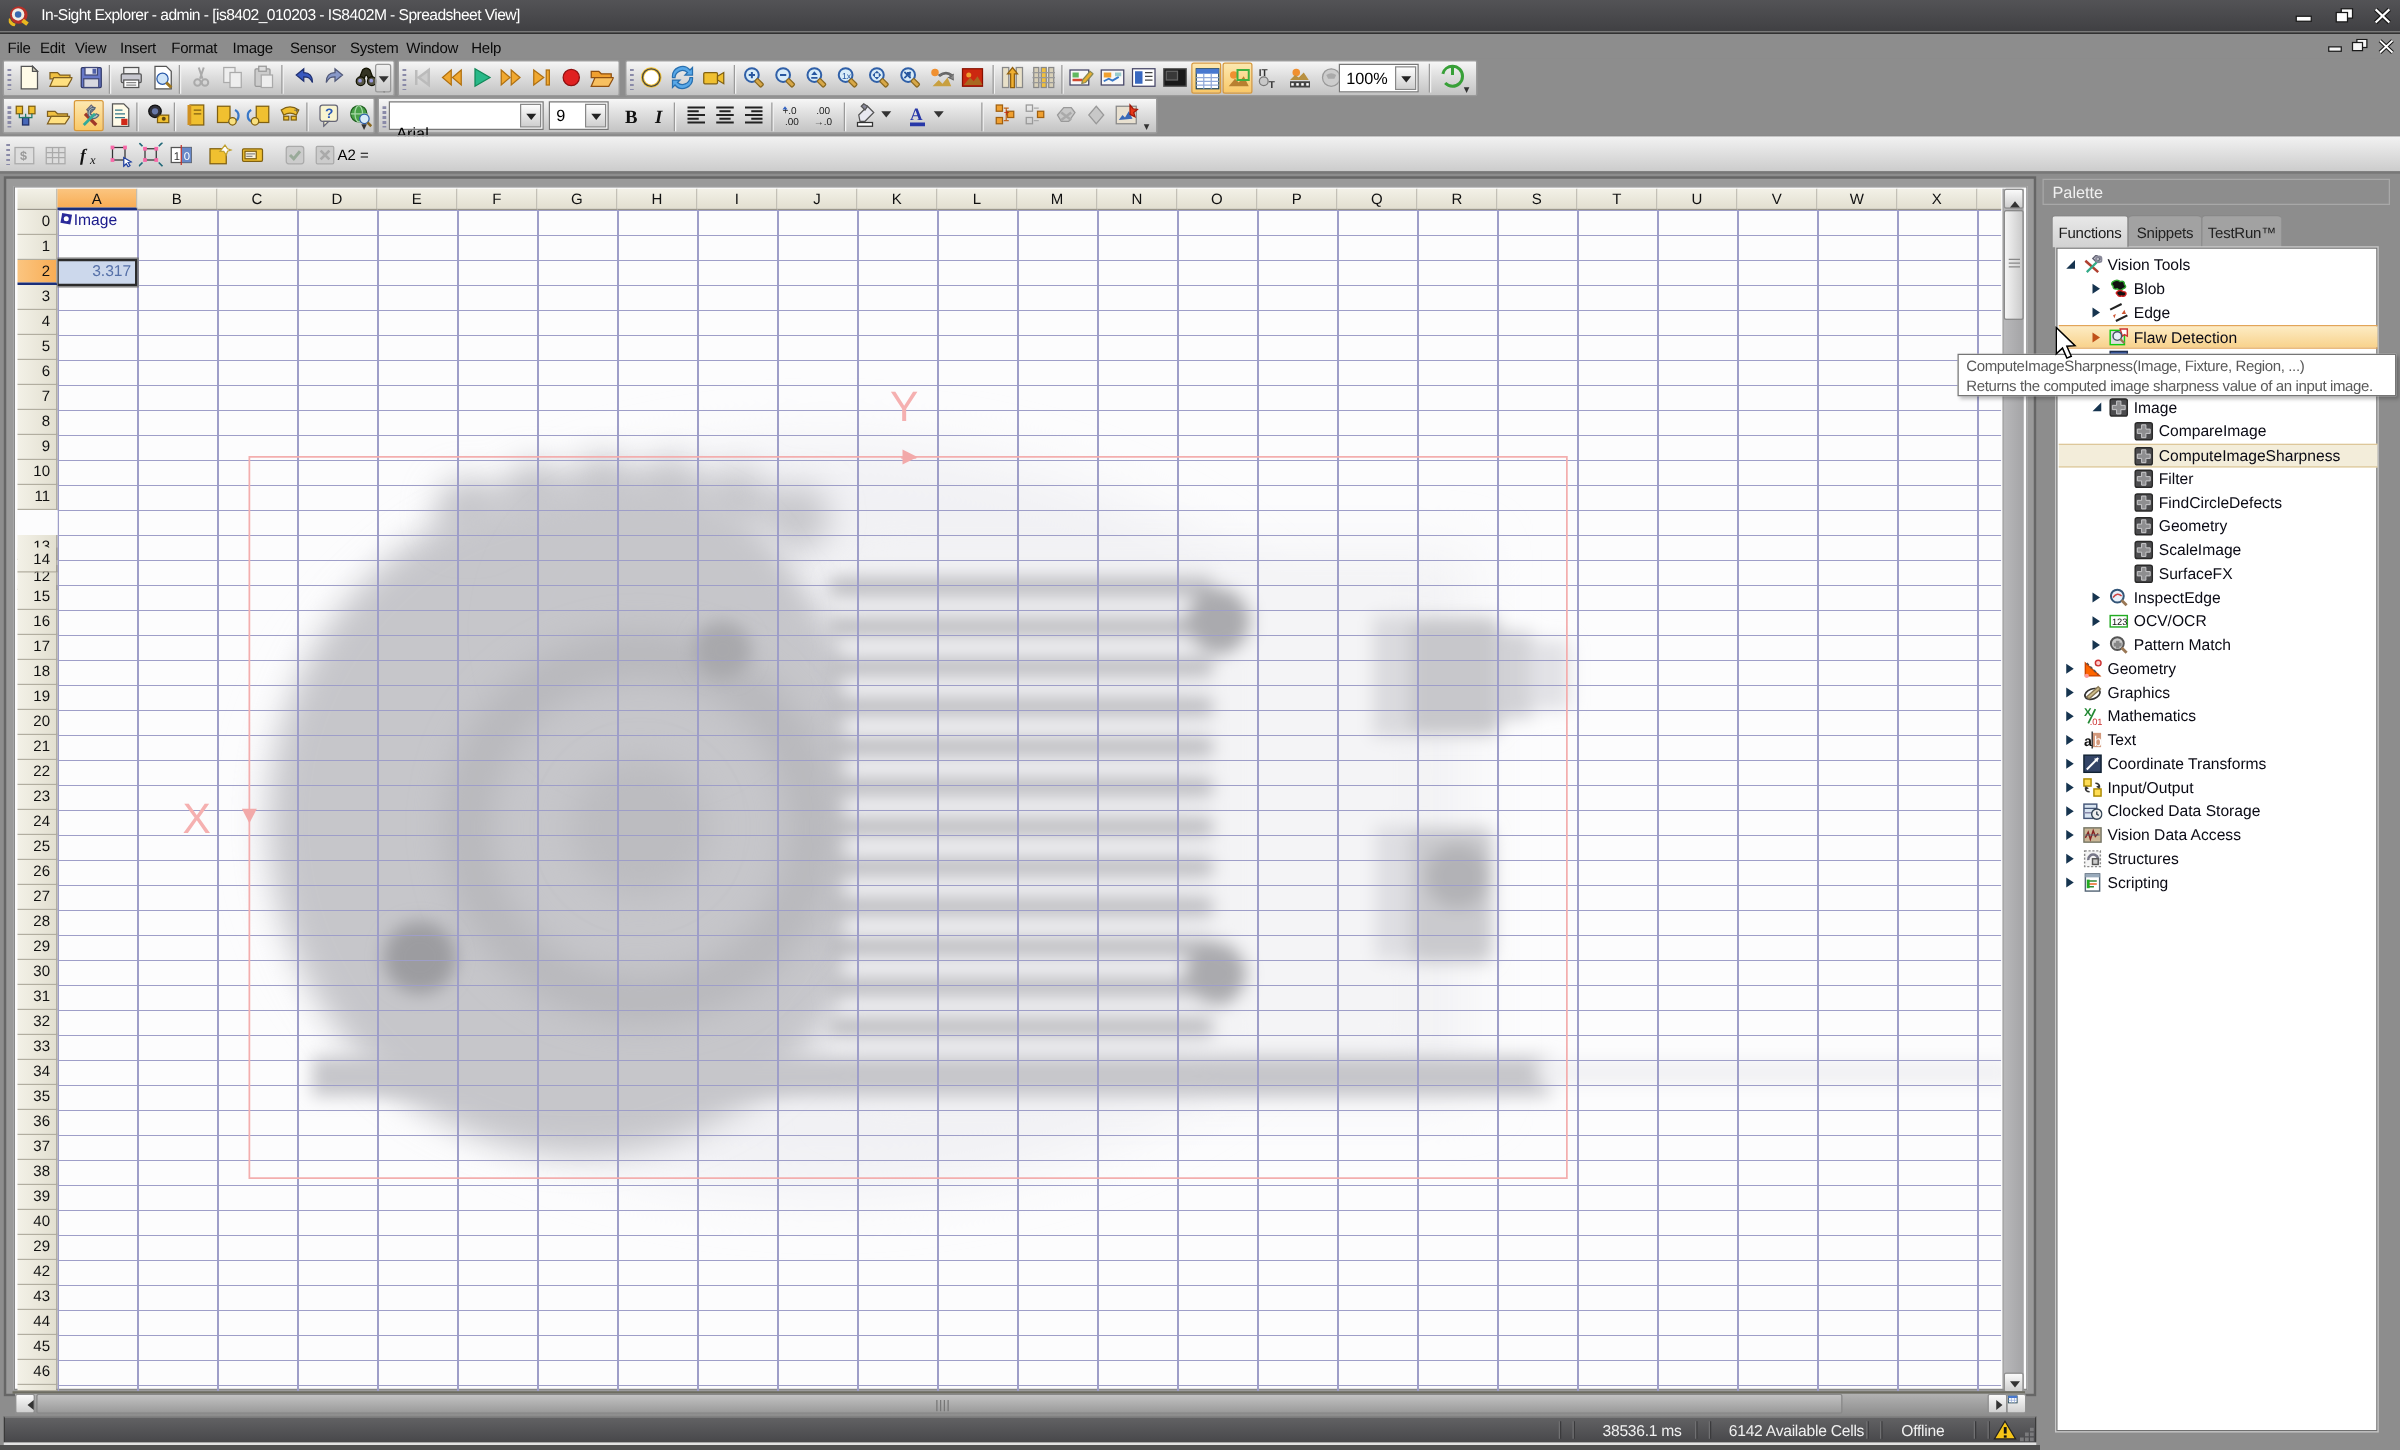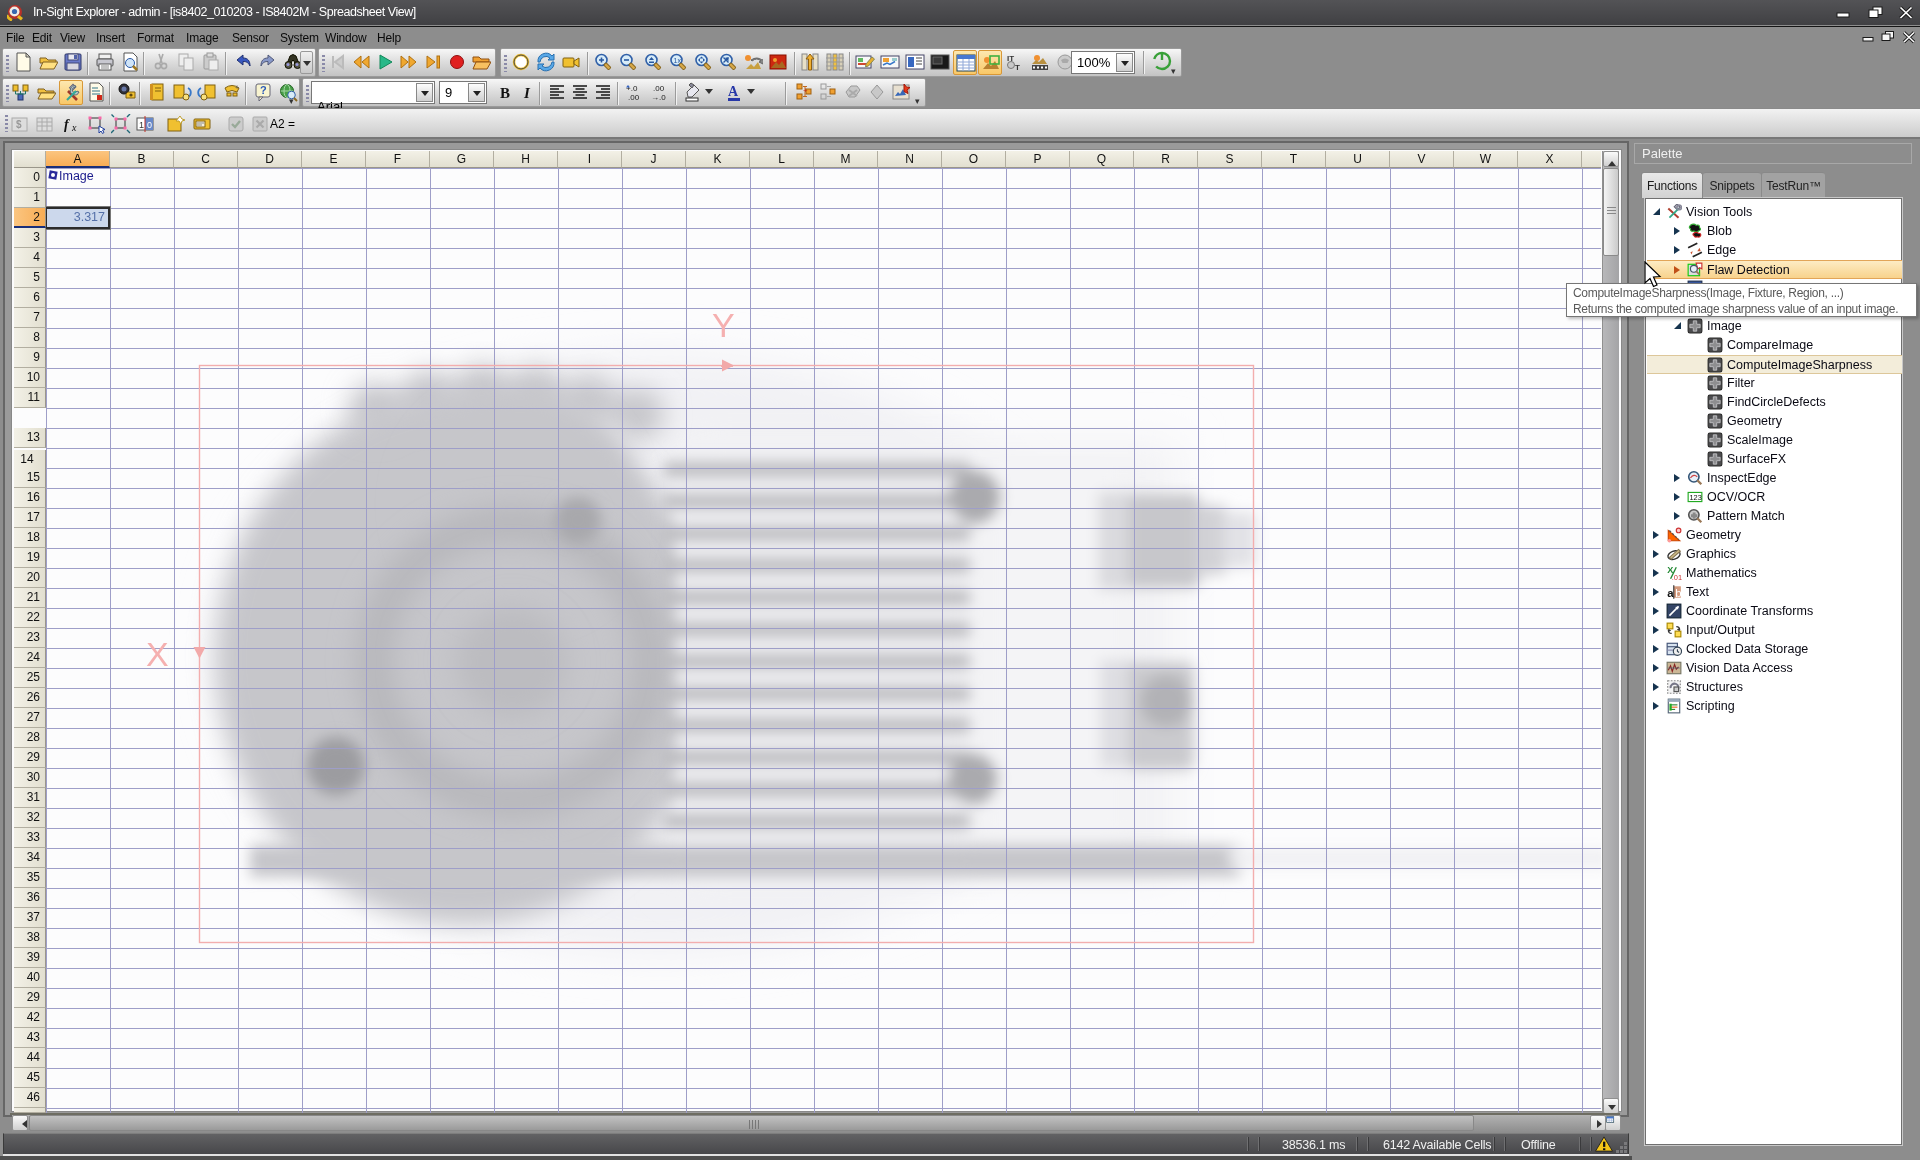--- a/index.html
+++ b/index.html
@@ -760,21 +760,21 @@
       <div class="rowhdr" style="top:98px;height:20px;">4</div>
       <div class="rowhdr" style="top:118px;height:20px;">5</div>
       <div class="rowhdr" style="top:138px;height:20px;">6</div>
       <div class="rowhdr" style="top:158px;height:20px;">7</div>
       <div class="rowhdr" style="top:178px;height:20px;">8</div>
       <div class="rowhdr" style="top:198px;height:20px;">9</div>
       <div class="rowhdr" style="top:218px;height:20px;">10</div>
       <div class="rowhdr" style="top:238px;height:20px;">11</div>
       <div class="rowhdr" style="top:258px;height:20px;margin-top:44px;">12</div>
       <div class="rowhdr" style="top:278px;height:20px;">13</div>
-      <div class="rowhdr" style="top:300px;height:20px;text-align:center;">14</div>
+      <div class="rowhdr" style="top:288px;height:20px;">14</div>
       <div class="rowhdr" style="top:318px;height:20px;">15</div>
       <div class="rowhdr" style="top:338px;height:20px;">16</div>
       <div class="rowhdr" style="top:358px;height:20px;">17</div>
       <div class="rowhdr" style="top:378px;height:20px;">18</div>
       <div class="rowhdr" style="top:398px;height:20px;">19</div>
       <div class="rowhdr" style="top:418px;height:20px;">20</div>
       <div class="rowhdr" style="top:438px;height:20px;">21</div>
       <div class="rowhdr" style="top:458px;height:20px;">22</div>
       <div class="rowhdr" style="top:478px;height:20px;">23</div>
       <div class="rowhdr" style="top:498px;height:20px;">24</div>

